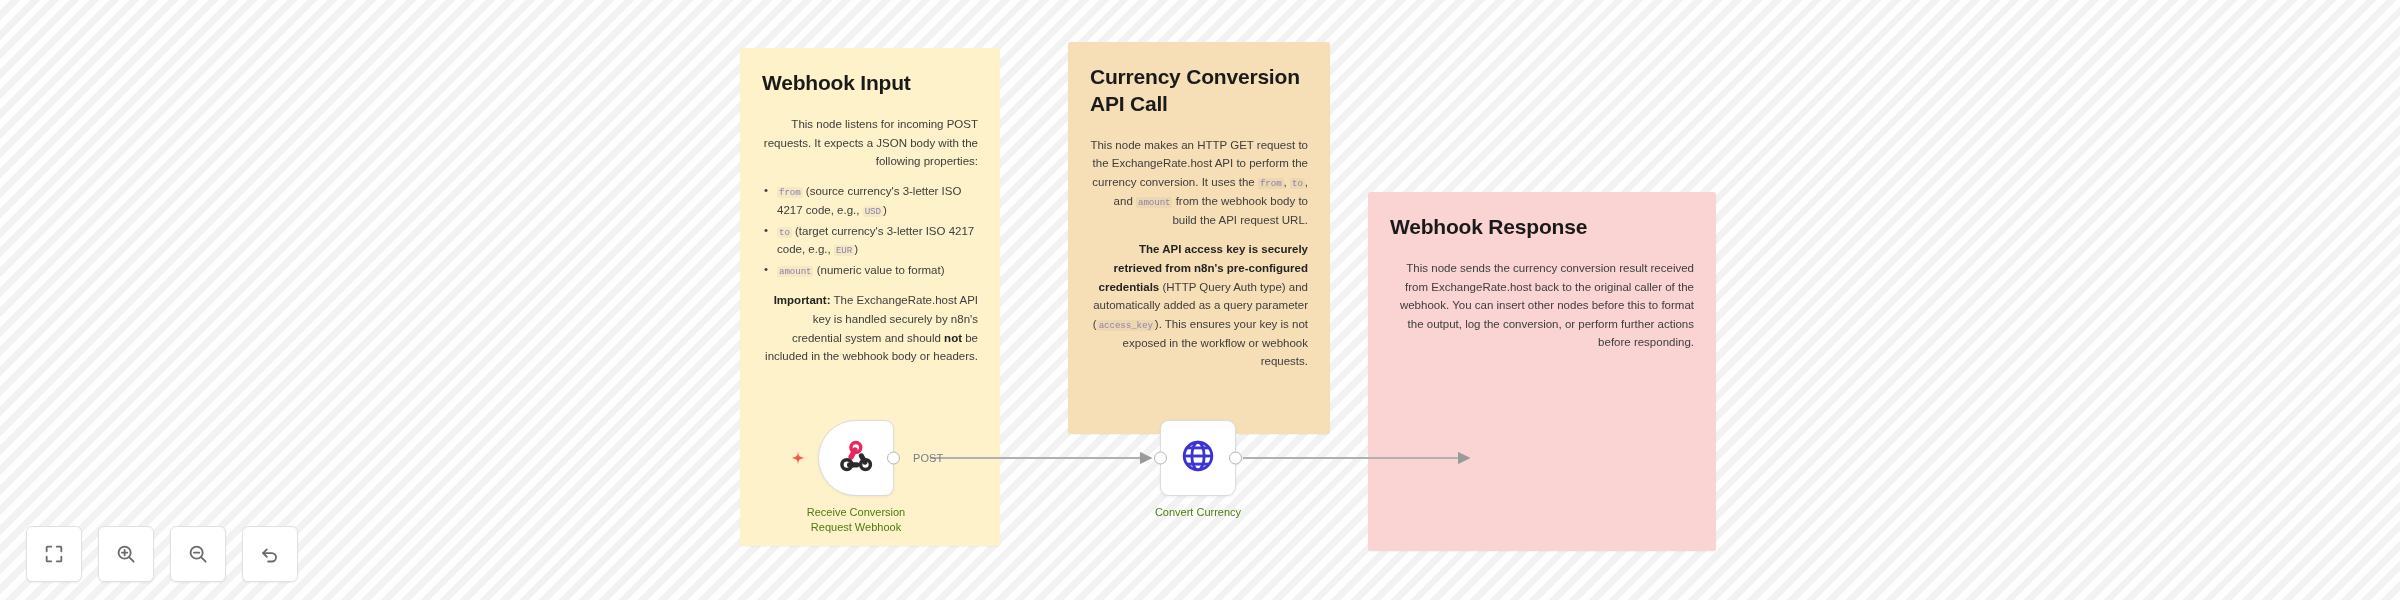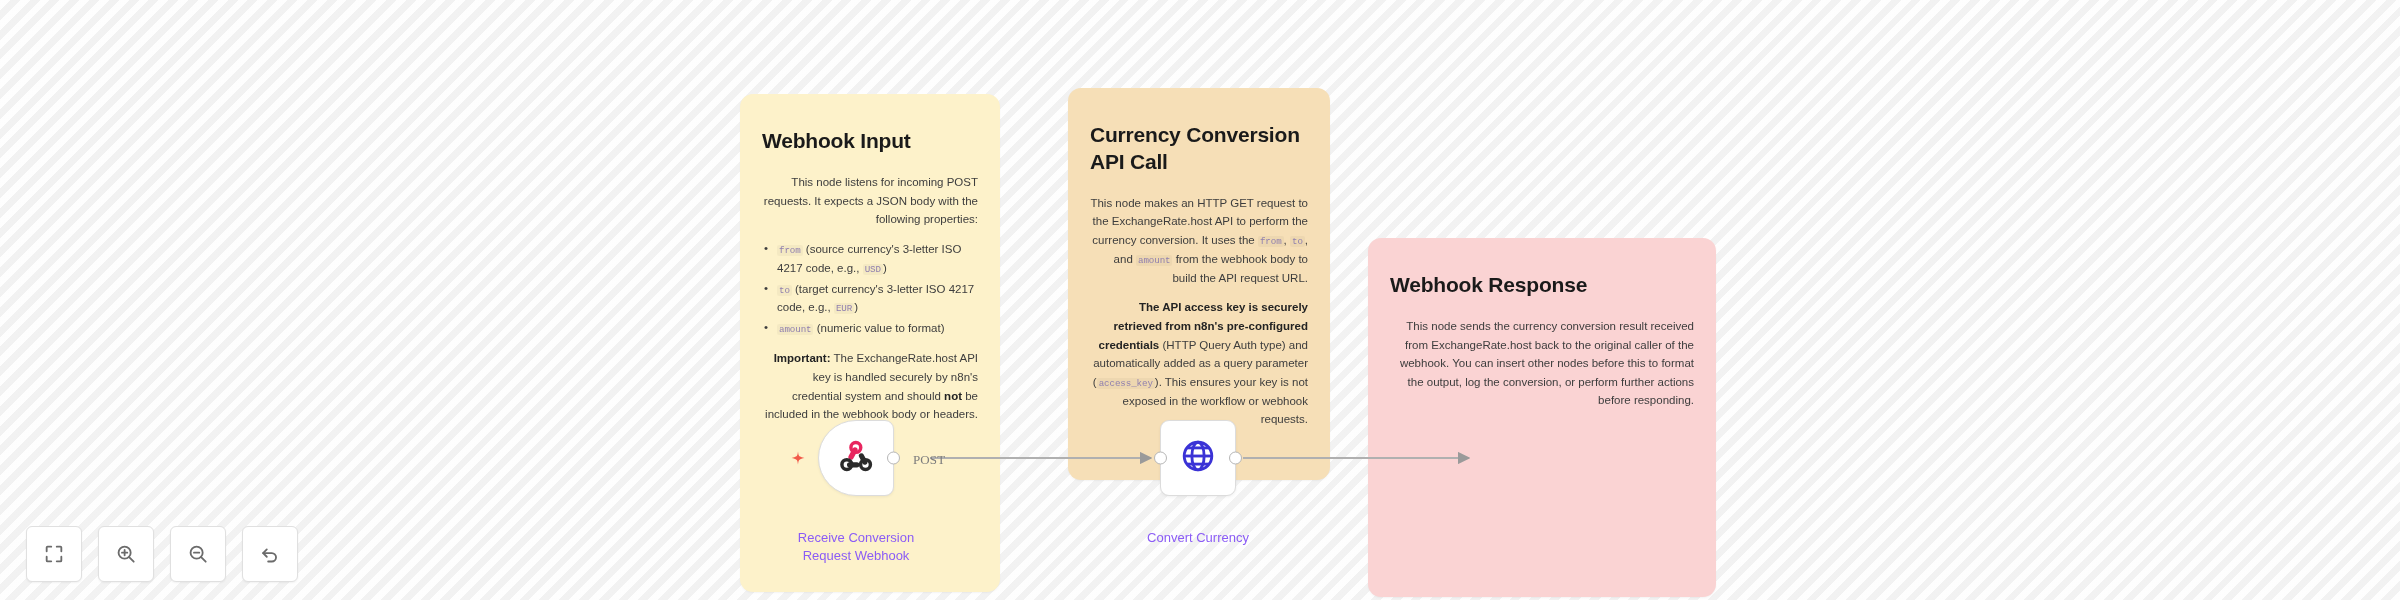--- a/index.html
+++ b/index.html
@@ -25,25 +25,24 @@
 
   
   #canvas {
     position: absolute;
     inset: 0;
   }
 
   
   .sticky {
     position: absolute;
-    border-radius: 13px;
-    padding: 34px 22px 0 22px;
+    border-radius: 3px;
+    padding: 22px 22px 0 22px;
     overflow: hidden;
     box-shadow: 0 1px 2px rgba(0,0,0,0.045);
-    margin-top: 46px;
   }
   .sticky-title {
     font-size: 21px;
     font-weight: bold;
     color: #1a1a1a;
     line-height: 1.28;
     letter-spacing: -0.2px;
     margin-bottom: 18px;
   }
   .sticky-body {
@@ -96,24 +95,24 @@
   }
 
   
   #wires {
     position: absolute;
     inset: 0;
     pointer-events: none;
   }
   .wire-label {
     position: absolute;
-    font-size: 13px;
+    font-size: 11px;
     color: #7d7d7d;
     letter-spacing: 0.1px;
-    font-family: Liberation Serif, serif;
+    font-family: Liberation Sans, sans-serif;
   }
 
   
   .node {
     position: absolute;
     width: 76px; height: 76px;
     background: #ffffff;
     border: 1.2px solid #dcdcdc;
     border-radius: 9px;
     display: flex;
@@ -125,25 +124,24 @@
     border-top-left-radius: 38px;
     border-bottom-left-radius: 38px;
   }
   .node-label {
     position: absolute;
     top: 84px;
     left: 50%;
     transform: translateX(-50%);
     width: 190px;
     text-align: center;
-    font-size: 13px;
+    font-size: 11px;
     line-height: 1.38;
-    color: #8b5cf6;
+    color: #4d7c0f;
     white-space: pre-line;
-    margin-top: 24px;
   }
   .port {
     position: absolute;
     width: 13px; height: 13px;
     border-radius: 50%;
     background: #ffffff;
     border: 1.4px solid #b6b6b6;
     top: 50%;
     transform: translateY(-50%);
   }

